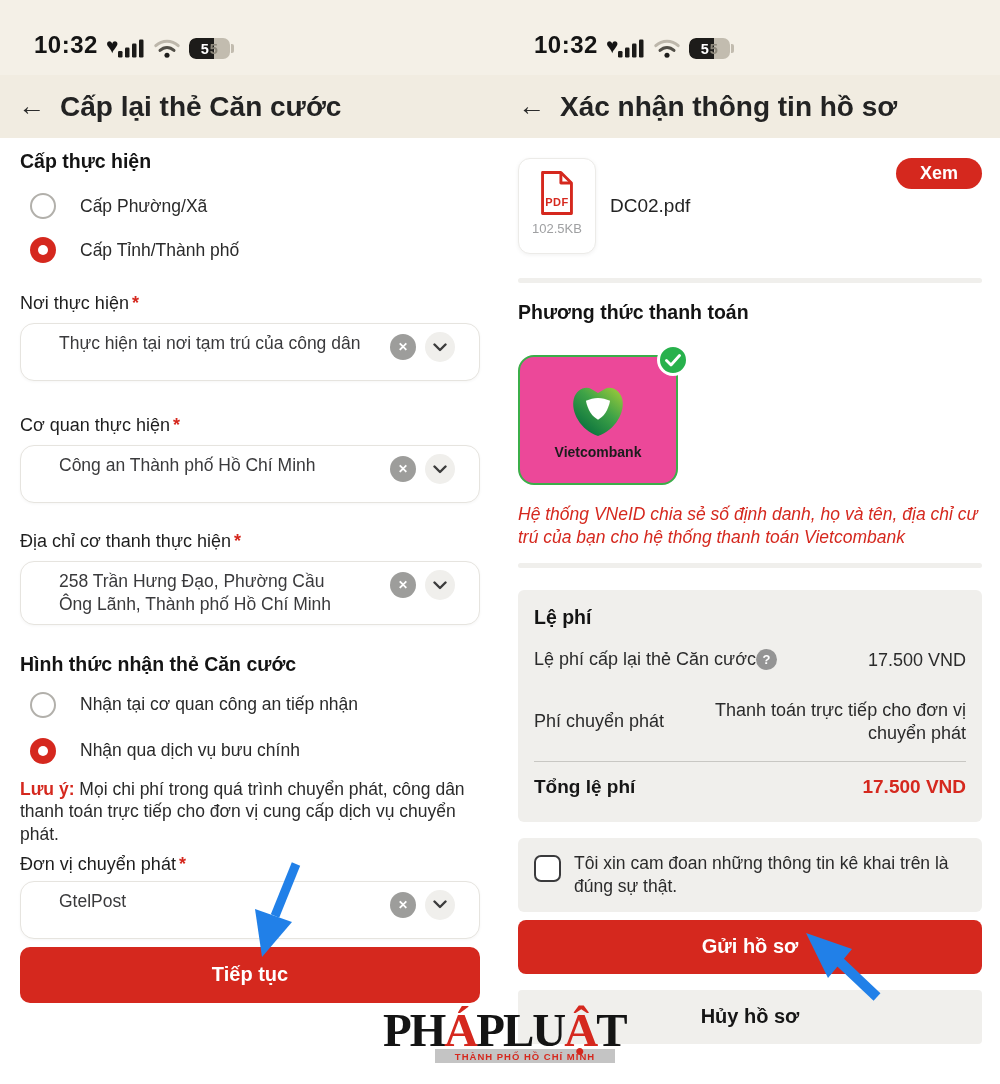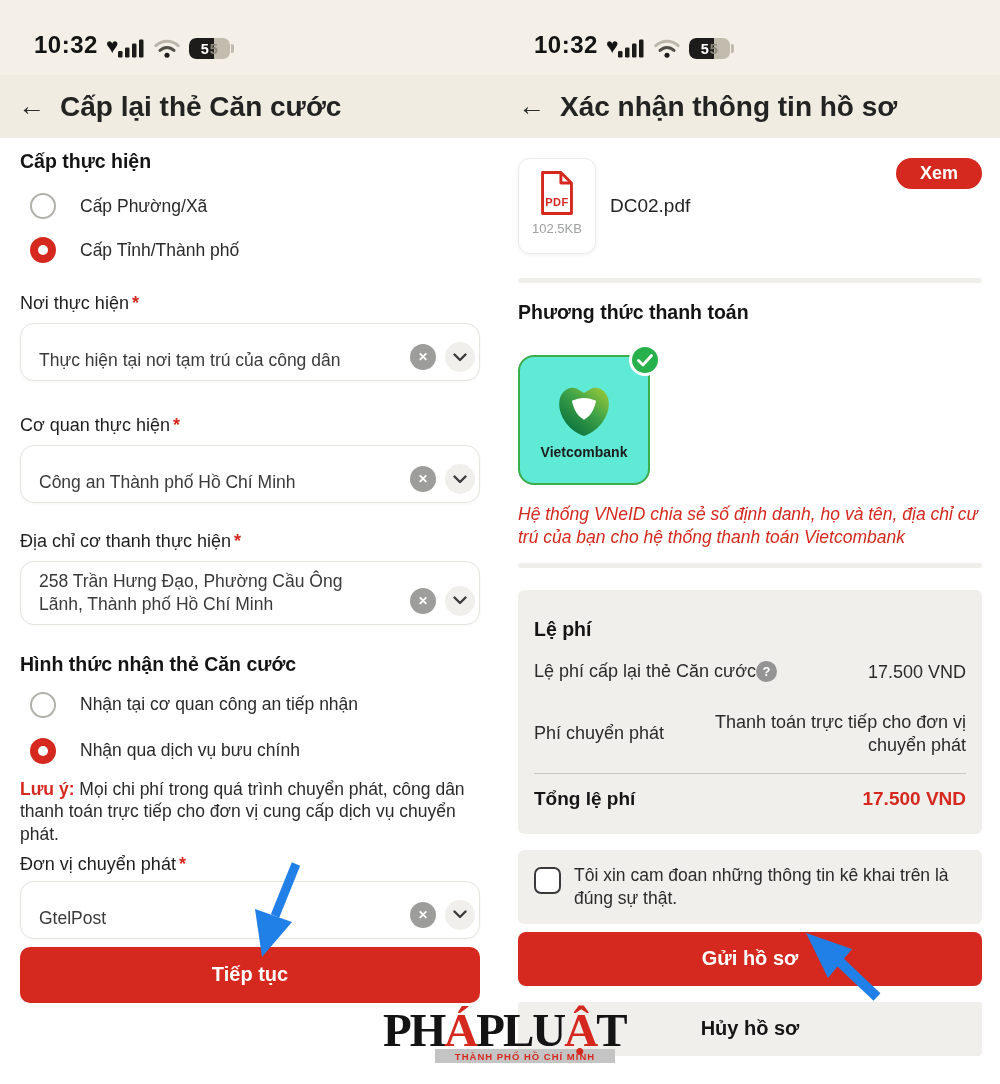--- a/index.html
+++ b/index.html
@@ -39,22 +39,22 @@
   .req { color:#D5281E; margin-left:3px; font-weight:bold; }
 
   .radio-row { display:flex; align-items:center; gap:24px; margin-left:10px; }
   .radio { width:26px; height:26px; border-radius:50%; flex-shrink:0; position:relative; }
   .radio.on { background:#D5281E; }
   .radio.on::after { content:""; position:absolute; width:10px; height:10px; border-radius:50%;
                      background:#fff; top:8px; left:8px; }
   .radio.off { background:#fff; border:2px solid #B2B0AB; }
   .radio-lbl { font-size:17.5px; color:#2a2a2a; }
 
-  .select { display:flex; align-items:flex-end; border:1.5px solid #E6E4DF; border-radius:14px;
-            min-height:58px; padding:8px 4px; background:#fff;
+  .select { display:flex; align-items:flex-start; border:1.5px solid #E6E4DF; border-radius:14px;
+            min-height:58px; padding:8px 24px; background:#fff;
             box-shadow:0 1px 3px rgba(0,0,0,0.04);gap:23px; }
   .select .val { font-size:17.5px; color:#3A3A3C; padding-left:14px; padding-right:6px; line-height:1.3; }
   .sel-icons { margin-left:auto; display:flex; align-items:center; gap:9px; flex-shrink:0; }
   .ic-clear { width:26px; height:26px; border-radius:50%; background:#9D9D9B; color:#fff;
               display:flex; align-items:center; justify-content:center; font-size:12px; font-weight:bold; }
   .ic-chev { width:30px; height:30px; border-radius:50%; background:#F0EFEC;
              display:flex; align-items:center; justify-content:center; }
 
   .note { font-size:17.5px; color:#2b2b2b; line-height:1.3; }
   .note .warn { color:#D5281E; font-weight:bold; }
@@ -71,29 +71,29 @@
               align-items:center; justify-content:flex-start; padding-top:10px; background:#fff; }
   .pdfdoc { position:relative; width:40px; height:48px; }
   .pdfdoc .pdf-word { position:absolute; left:50%; transform:translateX(-50%); bottom:9px;
                       font-size:11px; font-weight:bold; color:#D5281E; letter-spacing:0.5px; background:#fff; }
   .pdf-size { font-size:13px; color:#9FA0A2; margin-top:4px; }
   .attach-name { font-size:19px; color:#232323; margin-left:14px; }
   .view-btn { position:absolute; right:0; top:0; background:#D5281E; color:#fff; font-weight:bold;
               font-size:18px; padding:5px 24px; border-radius:18px; }
   .divider { height:5px; background:#F0EFEC; border-radius:3px; }
 
-  .vcb-card { position:relative; width:132px; height:130px; border:2px solid #3BAE49; border-radius:16px;
+  .vcb-card { position:relative; width:160px; height:130px; border:2px solid #3BAE49; border-radius:16px;
               display:flex; flex-direction:column; align-items:center; justify-content:center;
-              gap:6px; background:#5eead4; }
+              gap:6px; background:#ec4899; }
   .vcb-name { font-size:14px; font-weight:bold; color:#1c1c1c; }
   .vcb-badge { position:absolute; top:-13px; right:-13px; width:32px; height:32px; border-radius:50%;
                background:#27B14C; border:3px solid #fff; display:flex; align-items:center; justify-content:center; }
   .notice { color:#D5281E; font-style:italic; font-size:17.5px; line-height:1.32; }
 
-  .fees { background:#F0EFEC; border-radius:6px; padding:28px 16px 24px; }
+  .fees { background:#F0EFEC; border-radius:6px; padding:16px 16px 24px; }
   .frow { display:flex; justify-content:space-between; align-items:flex-start; gap:10px; }
   .flbl { font-size:18px; color:#2b2b2b; display:flex; align-items:center; }
   .fval { font-size:18px; color:#2b2b2b; text-align:right; line-height:1.3; }
   .ic-info { width:21px; height:21px; border-radius:50%; background:#949494; color:#fff;
              display:flex; align-items:center; justify-content:center; font-size:13px; font-weight:bold; }
   .fees hr { border:none; border-top:1px solid #C8C7C3; margin:16px 0 14px; }
   .ftot-lbl { font-size:19px; font-weight:bold; color:#161616; }
   .ftot-val { font-size:19px; font-weight:bold; color:#D5281E; }
 
   .declare { background:#F0EFEC; border-radius:6px; padding:14px 16px; display:flex; gap:13px;

